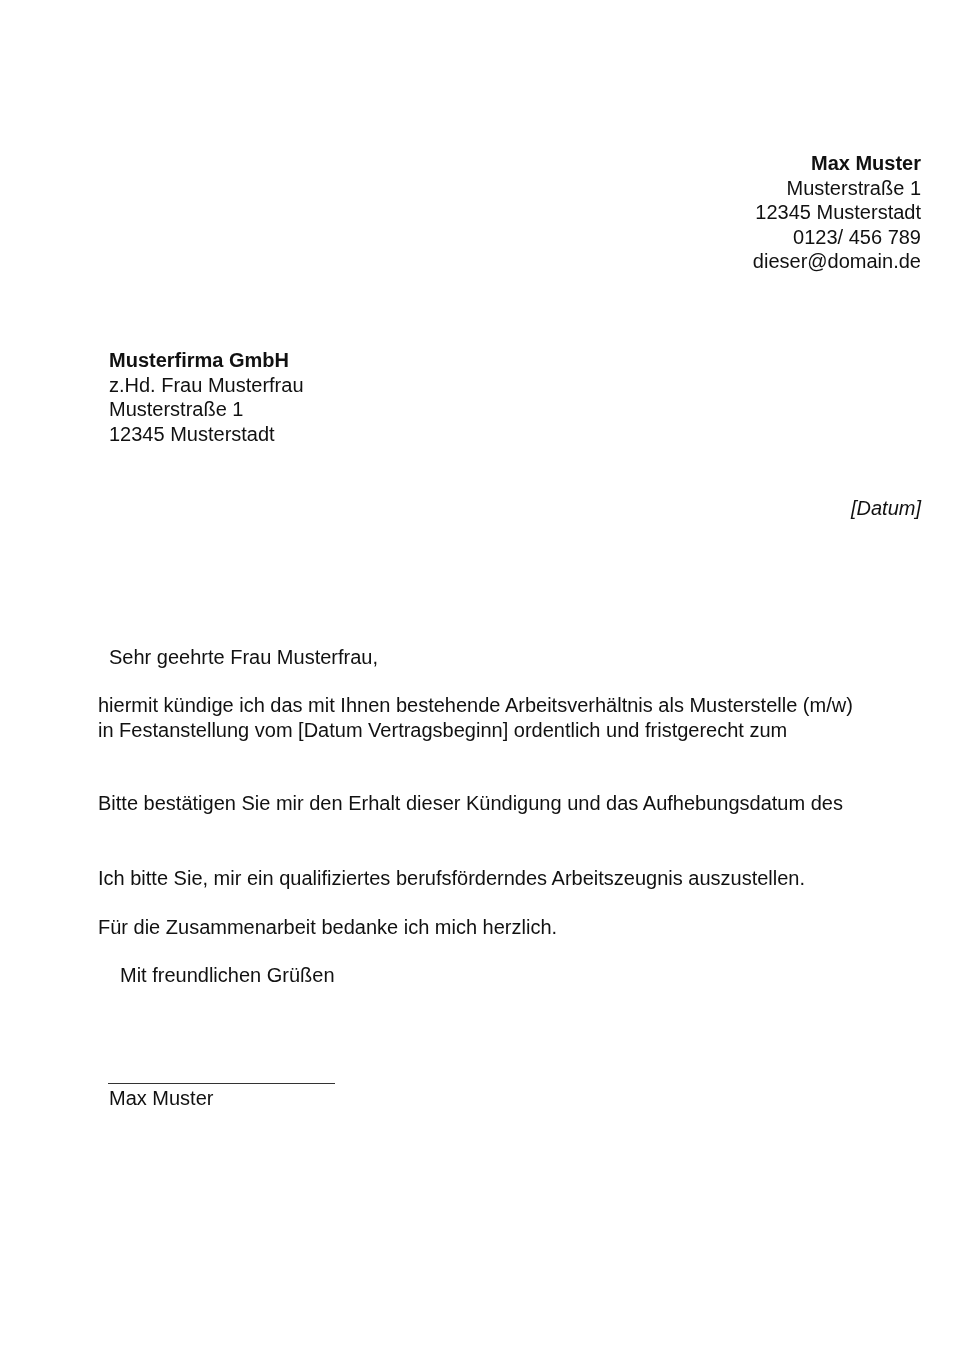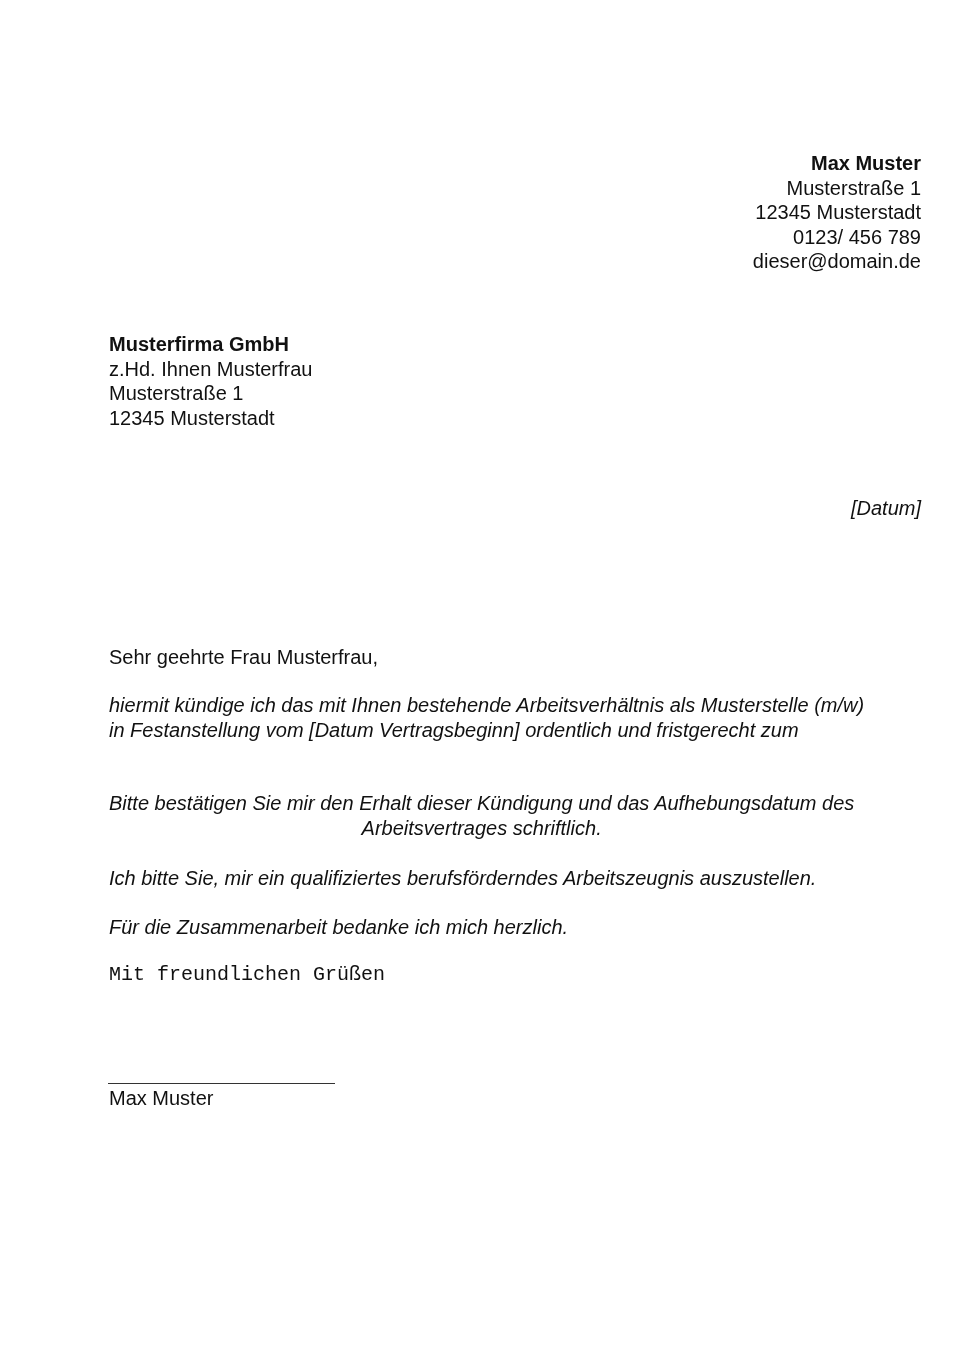--- a/index.html
+++ b/index.html
@@ -30,21 +30,21 @@
       position: absolute;
       right: 73px;
       top: 151px;
       text-align: right;
     }
     .sender div, .recipient div { white-space: nowrap; }
     .bold { font-weight: bold; }
     .recipient {
       position: absolute;
       left: 69px;
-      top: 332px;
+      top: 348px;
     }
     .date {
       position: absolute;
       right: 73px;
       top: 496px;
       text-align: right;
       font-style: italic;
     }
     .subject {
       position: absolute;
@@ -54,34 +54,32 @@
       white-space: nowrap;
     }
     .salutation {
       position: absolute;
       left: 69px;
       top: 645px;
       white-space: nowrap;
     }
     .para {
       position: absolute;
-      left: 69px;
+      left: 58px;
       white-space: nowrap;
-      font-style: italic;
     }
     .p1 { top: 693px; }
-    .p2 { top: 791px; text-align: center; }
+    .p2 { top: 791px; }
     .p3 { top: 866px; text-align: center; }
     .p4 { top: 915px; }
     .closing {
       position: absolute;
-      left: 69px;
+      left: 80px;
       top: 963px;
       white-space: nowrap;
-      font-family: Liberation Mono, monospace;
     }
     .signature-line {
       position: absolute;
       left: 68px;
       top: 1083px;
       width: 227px;
       height: 0;
       border-top: 1.5px solid #333333;
     }
     .signature-name {
@@ -99,38 +97,37 @@
   <div class="sender">
     <div class="bold">Max Muster</div>
     <div>Musterstraße 1</div>
     <div>12345 Musterstadt</div>
     <div>0123/ 456 789</div>
     <div>dieser@domain.de</div>
   </div>
 
   <div class="recipient">
     <div class="bold">Musterfirma GmbH</div>
-    <div>z.Hd. Ihnen Musterfrau</div>
+    <div>z.Hd. Frau Musterfrau</div>
     <div>Musterstraße 1</div>
     <div>12345 Musterstadt</div>
   </div>
 
   <div class="date">[Datum]</div>
 
 
   <div class="salutation">Sehr geehrte Frau Musterfrau,</div>
 
   <div class="para p1">
     <div>hiermit kündige ich das mit Ihnen bestehende Arbeitsverhältnis als Musterstelle (m/w)</div>
     <div>in Festanstellung vom [Datum Vertragsbeginn] ordentlich und fristgerecht zum</div>
   </div>
 
   <div class="para p2">
     <div>Bitte bestätigen Sie mir den Erhalt dieser Kündigung und das Aufhebungsdatum des</div>
-    <div>Arbeitsvertrages schriftlich.</div>
   </div>
 
   <div class="para p3">
     <div>Ich bitte Sie, mir ein qualifiziertes berufsförderndes Arbeitszeugnis auszustellen.</div>
   </div>
 
   <div class="para p4">
     <div>Für die Zusammenarbeit bedanke ich mich herzlich.</div>
   </div>
 

